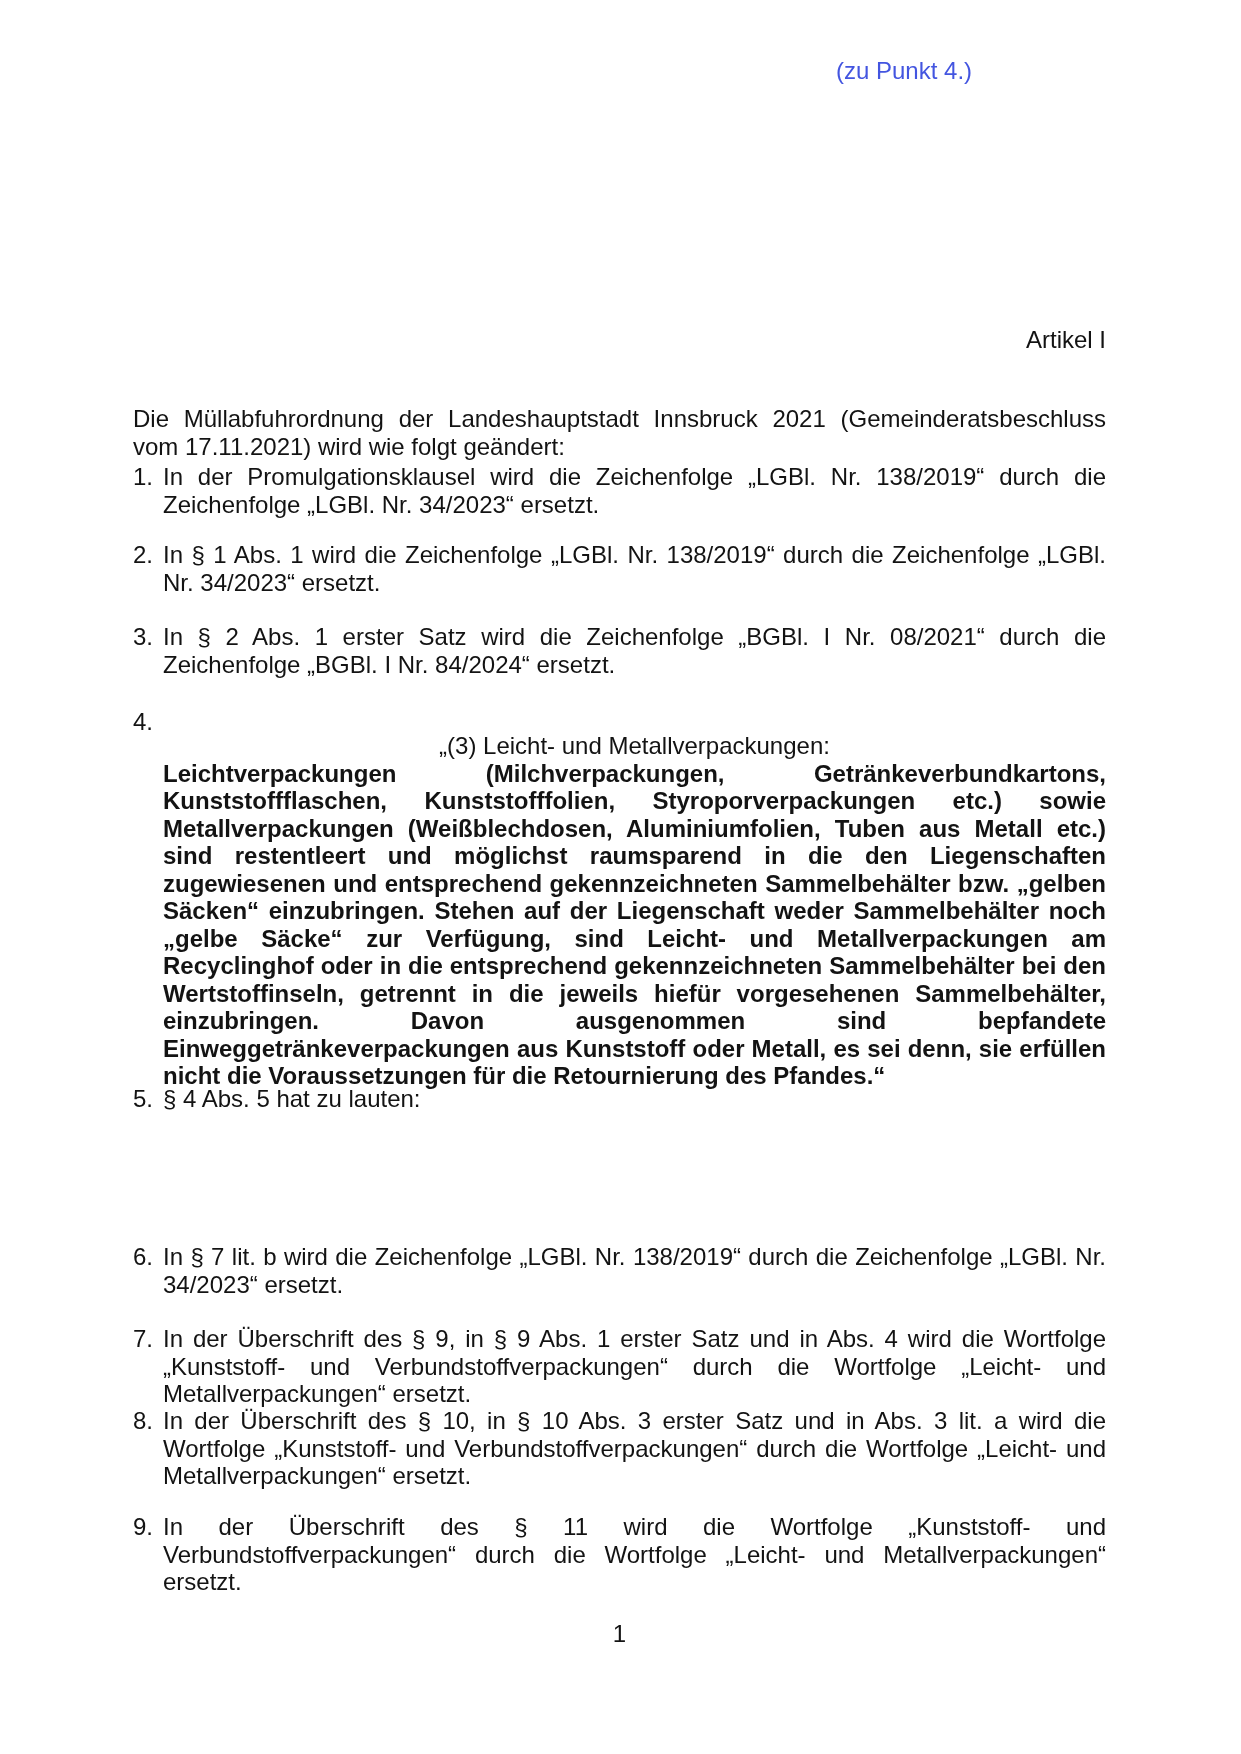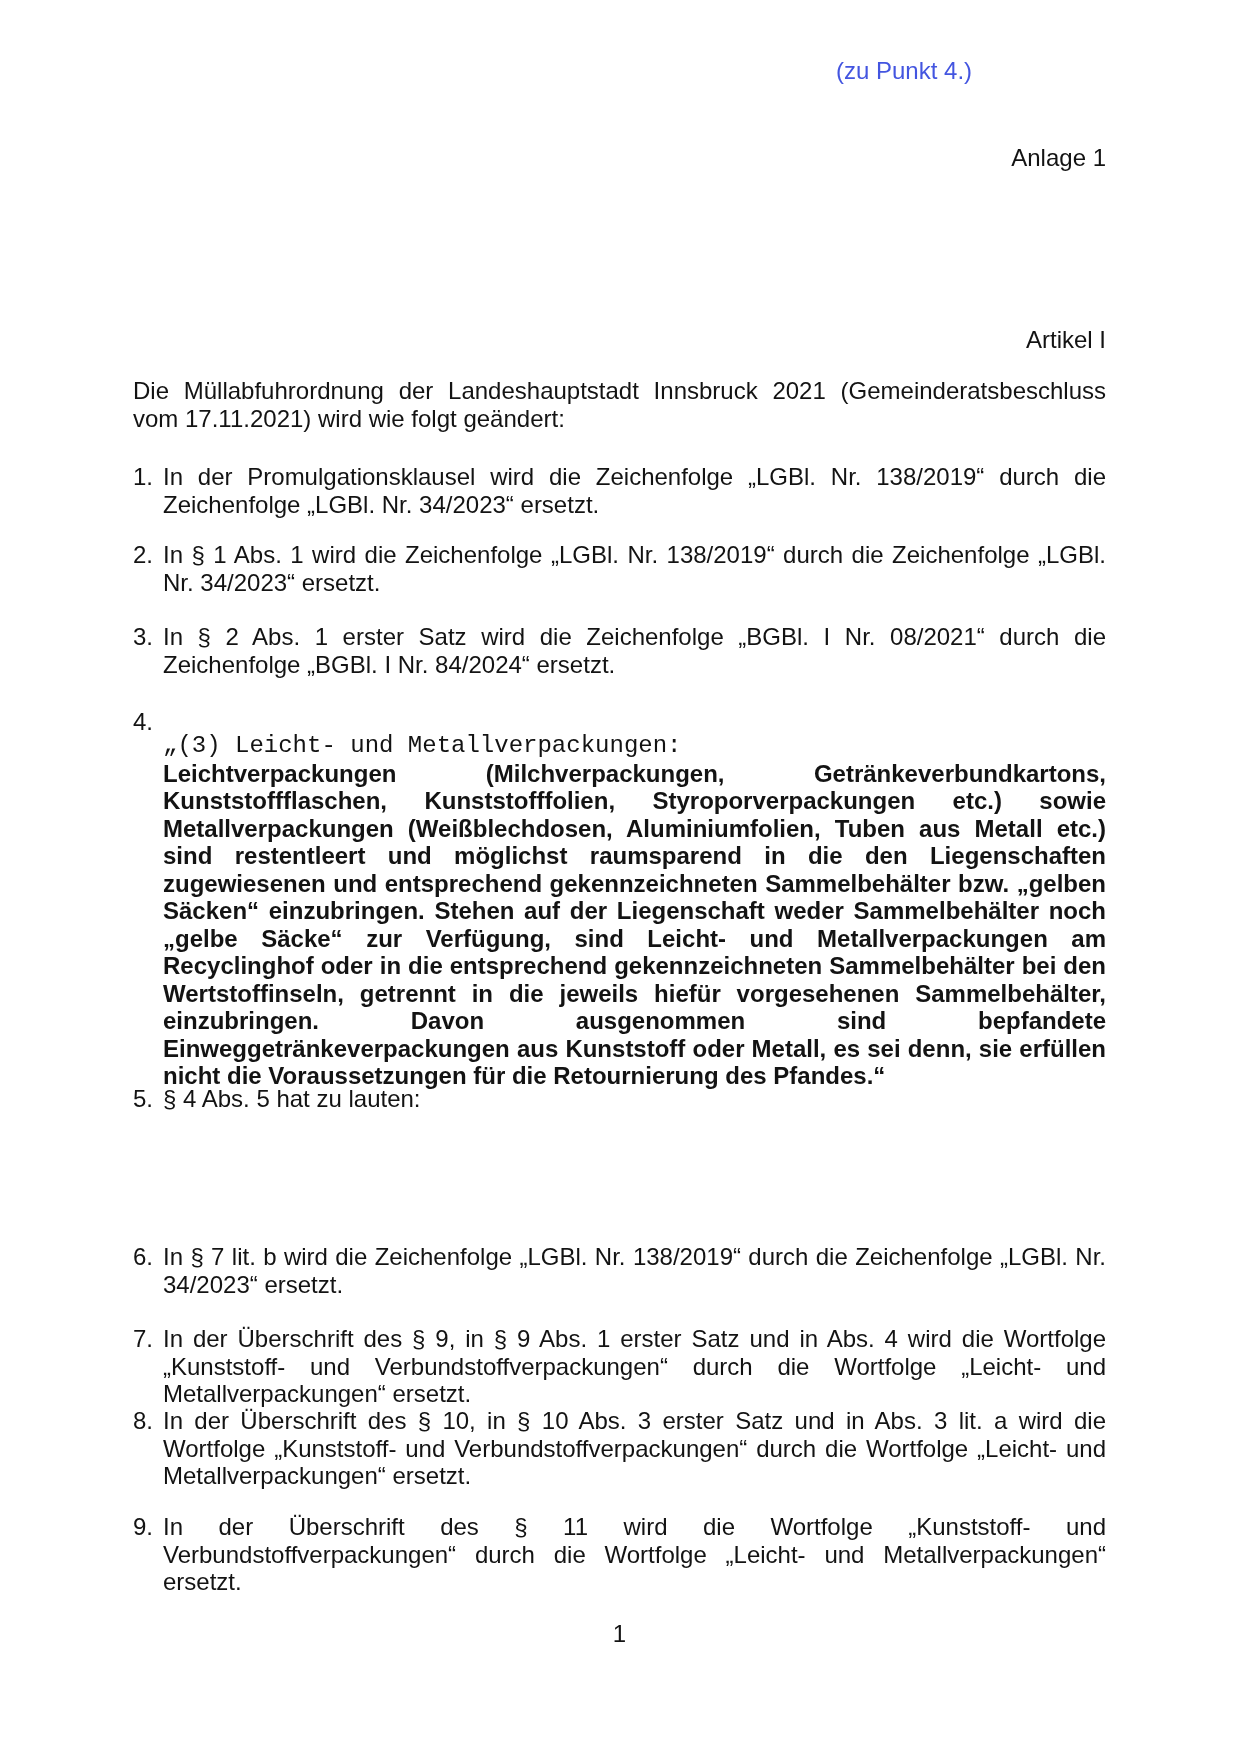--- a/index.html
+++ b/index.html
@@ -37,21 +37,21 @@
   }
   .doc-title {
     top: 226px;
     text-align: center;
   }
   .article-heading {
     top: 326px;
     text-align: right;
   }
   .intro {
-    top: 377px;
+    top: 405px;
     text-align: justify;
   }
   .doc-item {
     position: absolute;
     left: 133px;
     width: 973px;
   }
   .item-num {
     position: absolute;
     left: 0;
@@ -59,22 +59,21 @@
     width: 30px;
   }
   .item-body {
     margin-left: 30px;
     text-align: justify;
   }
   .quote-block {
     margin-top: 24px;
   }
   .quote-heading {
-    text-align: left;
-    font-family: Liberation Mono, monospace;
+    text-align: center;
   }
   .quote-body {
     text-align: justify;
     font-weight: bold;
   }
   .item-1 { top: 463px; }
   .item-2 { top: 541px; }
   .item-3 { top: 623px; }
   .item-4 { top: 708px; }
   .item-5 { top: 1085px; }
@@ -87,21 +86,20 @@
     text-align: center;
   }
 </style>
 </head>
 <body>
 
 <div class="page">
 
   <div class="corner-note">(zu Punkt 4.)</div>
 
-  <div class="content-col attachment">Anlage 1</div>
 
 
   <div class="content-col article-heading">Artikel I</div>
 
   <div class="content-col intro">Die Müllabfuhrordnung der Landeshauptstadt Innsbruck 2021 (Gemeinderatsbeschluss vom 17.11.2021) wird wie folgt geändert:</div>
 
   <div class="doc-item item-1">
     <span class="item-num">1.</span>
     <div class="item-body">In der Promulgationsklausel wird die Zeichenfolge „LGBl. Nr. 138/2019“ durch die Zeichenfolge „LGBl. Nr. 34/2023“ ersetzt.</div>
   </div>

